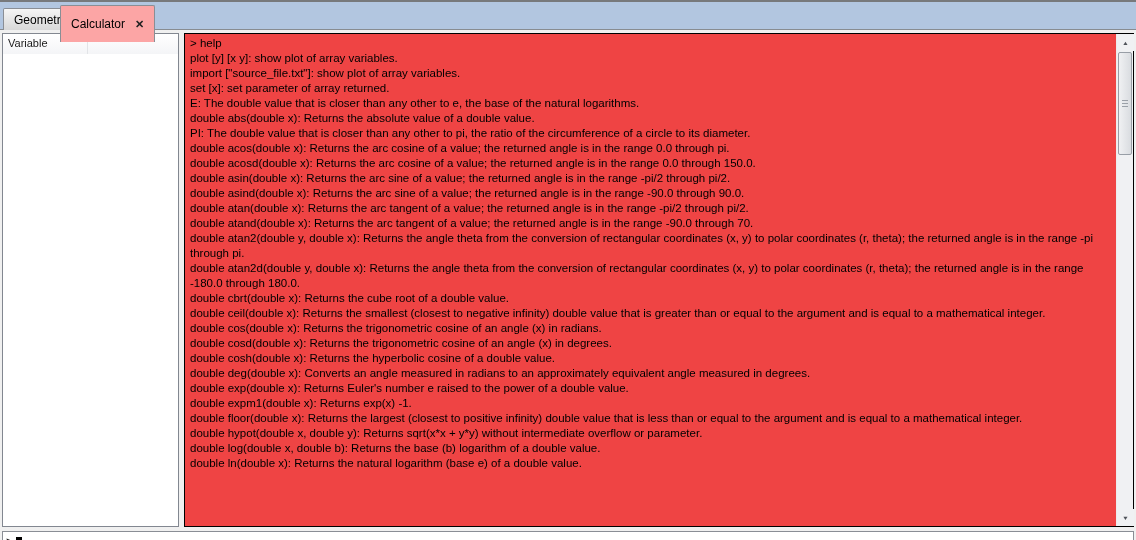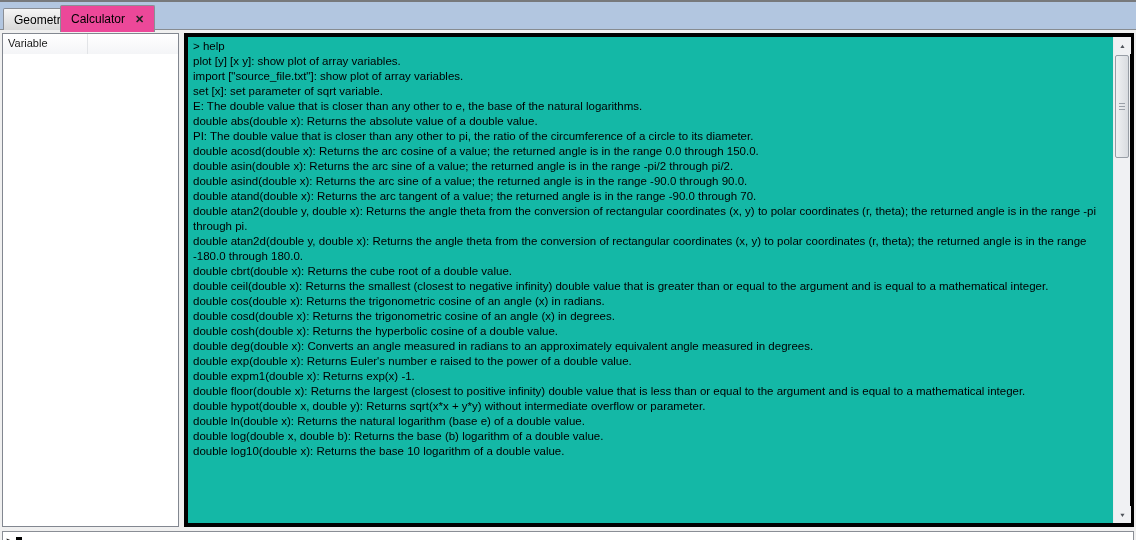--- a/index.html
+++ b/index.html
@@ -24,22 +24,22 @@
     font-size:12px;color:#000;
     display:flex;align-items:center;padding:0 10px;
     cursor:default;white-space:nowrap;
   }
   .tab.inactive{
     left:3px;top:6px;height:22px;
     background:linear-gradient(#f5f5f5,#d8d8d8);
     z-index:1;
   }
   .tab.active{
-    left:60px;top:3px;height:27px;
-    background:#ec4899;z-index:3;
+    left:60px;top:3px;height:37px;
+    background:#fca5a5;z-index:3;
   }
   .tab .close{
     margin-left:10px;font-weight:bold;font-size:11px;color:#222;line-height:1;
   }
   
   .left-panel{
     position:absolute;left:2px;top:33px;width:177px;height:494px;
     background:#ffffff;border:1px solid #828790;box-sizing:border-box;
   }
   .lv-header{
@@ -49,21 +49,21 @@
     border-bottom:1px solid #dcdee1;
   }
   .lv-col{box-sizing:border-box;padding:0 5px;border-right:1px solid #e2e4e7;overflow:hidden;}
   .col-var{width:85px;}
   .col-val{width:72px;margin-top:47px;}
   .col-rest{flex:1;border-right:none;}
   .lv-body{position:absolute;top:20px;left:0;right:0;bottom:0;background:#fff;}
   
   .console-panel{
     position:absolute;left:184px;top:33px;width:950px;height:494px;
-    background:#14b8a6;border:4px solid #000000;box-sizing:border-box;
+    background:#ef4444;border:1px solid #000000;box-sizing:border-box;
   }
   .console-text{
     position:absolute;left:5px;top:2px;right:28px;bottom:1px;
     overflow:hidden;
     font-size:11.5px;line-height:15px;color:#000;
     word-wrap:break-word;
   }
   .console-line{white-space:normal;}
   
   .scrollbar{
@@ -116,43 +116,44 @@
     <div class="lv-col col-rest"></div>
   </div>
   <div class="lv-body"></div>
 </div>
 
 <div class="console-panel">
   <div class="console-text">
       <div class="console-line">&gt; help</div>
       <div class="console-line">plot [y] [x y]: show plot of array variables.</div>
       <div class="console-line">import ["source_file.txt"]: show plot of array variables.</div>
-      <div class="console-line">set [x]: set parameter of sqrt variable.</div>
+      <div class="console-line">set [x]: set parameter of array returned.</div>
       <div class="console-line">E: The double value that is closer than any other to e, the base of the natural logarithms.</div>
       <div class="console-line">double abs(double x): Returns the absolute value of a double value.</div>
       <div class="console-line">PI: The double value that is closer than any other to pi, the ratio of the circumference of a circle to its diameter.</div>
+      <div class="console-line">double acos(double x): Returns the arc cosine of a value; the returned angle is in the range 0.0 through pi.</div>
       <div class="console-line">double acosd(double x): Returns the arc cosine of a value; the returned angle is in the range 0.0 through 150.0.</div>
       <div class="console-line">double asin(double x): Returns the arc sine of a value; the returned angle is in the range -pi/2 through pi/2.</div>
       <div class="console-line">double asind(double x): Returns the arc sine of a value; the returned angle is in the range -90.0 through 90.0.</div>
+      <div class="console-line">double atan(double x): Returns the arc tangent of a value; the returned angle is in the range -pi/2 through pi/2.</div>
       <div class="console-line">double atand(double x): Returns the arc tangent of a value; the returned angle is in the range -90.0 through 70.</div>
       <div class="console-line">double atan2(double y, double x): Returns the angle theta from the conversion of rectangular coordinates (x, y) to polar coordinates (r, theta); the returned angle is in the range -pi through pi.</div>
       <div class="console-line">double atan2d(double y, double x): Returns the angle theta from the conversion of rectangular coordinates (x, y) to polar coordinates (r, theta); the returned angle is in the range -180.0 through 180.0.</div>
       <div class="console-line">double cbrt(double x): Returns the cube root of a double value.</div>
       <div class="console-line">double ceil(double x): Returns the smallest (closest to negative infinity) double value that is greater than or equal to the argument and is equal to a mathematical integer.</div>
       <div class="console-line">double cos(double x): Returns the trigonometric cosine of an angle (x) in radians.</div>
       <div class="console-line">double cosd(double x): Returns the trigonometric cosine of an angle (x) in degrees.</div>
       <div class="console-line">double cosh(double x): Returns the hyperbolic cosine of a double value.</div>
       <div class="console-line">double deg(double x): Converts an angle measured in radians to an approximately equivalent angle measured in degrees.</div>
       <div class="console-line">double exp(double x): Returns Euler's number e raised to the power of a double value.</div>
       <div class="console-line">double expm1(double x): Returns exp(x) -1.</div>
       <div class="console-line">double floor(double x): Returns the largest (closest to positive infinity) double value that is less than or equal to the argument and is equal to a mathematical integer.</div>
       <div class="console-line">double hypot(double x, double y): Returns sqrt(x*x + y*y) without intermediate overflow or parameter.</div>
+      <div class="console-line">double log(double x, double b): Returns the base (b) logarithm of a double value.</div>
       <div class="console-line">double ln(double x): Returns the natural logarithm (base e) of a double value.</div>
-      <div class="console-line">double log(double x, double b): Returns the base (b) logarithm of a double value.</div>
-      <div class="console-line">double log10(double x): Returns the base 10 logarithm of a double value.</div>
     </div>
   <div class="scrollbar">
     <div class="sb-btn sb-up">
       <span class="sb-arrow">▲</span>
     </div>
     <div class="sb-thumb">
       <div class="grip">
           <i></i>
           <i></i>
           <i></i>

